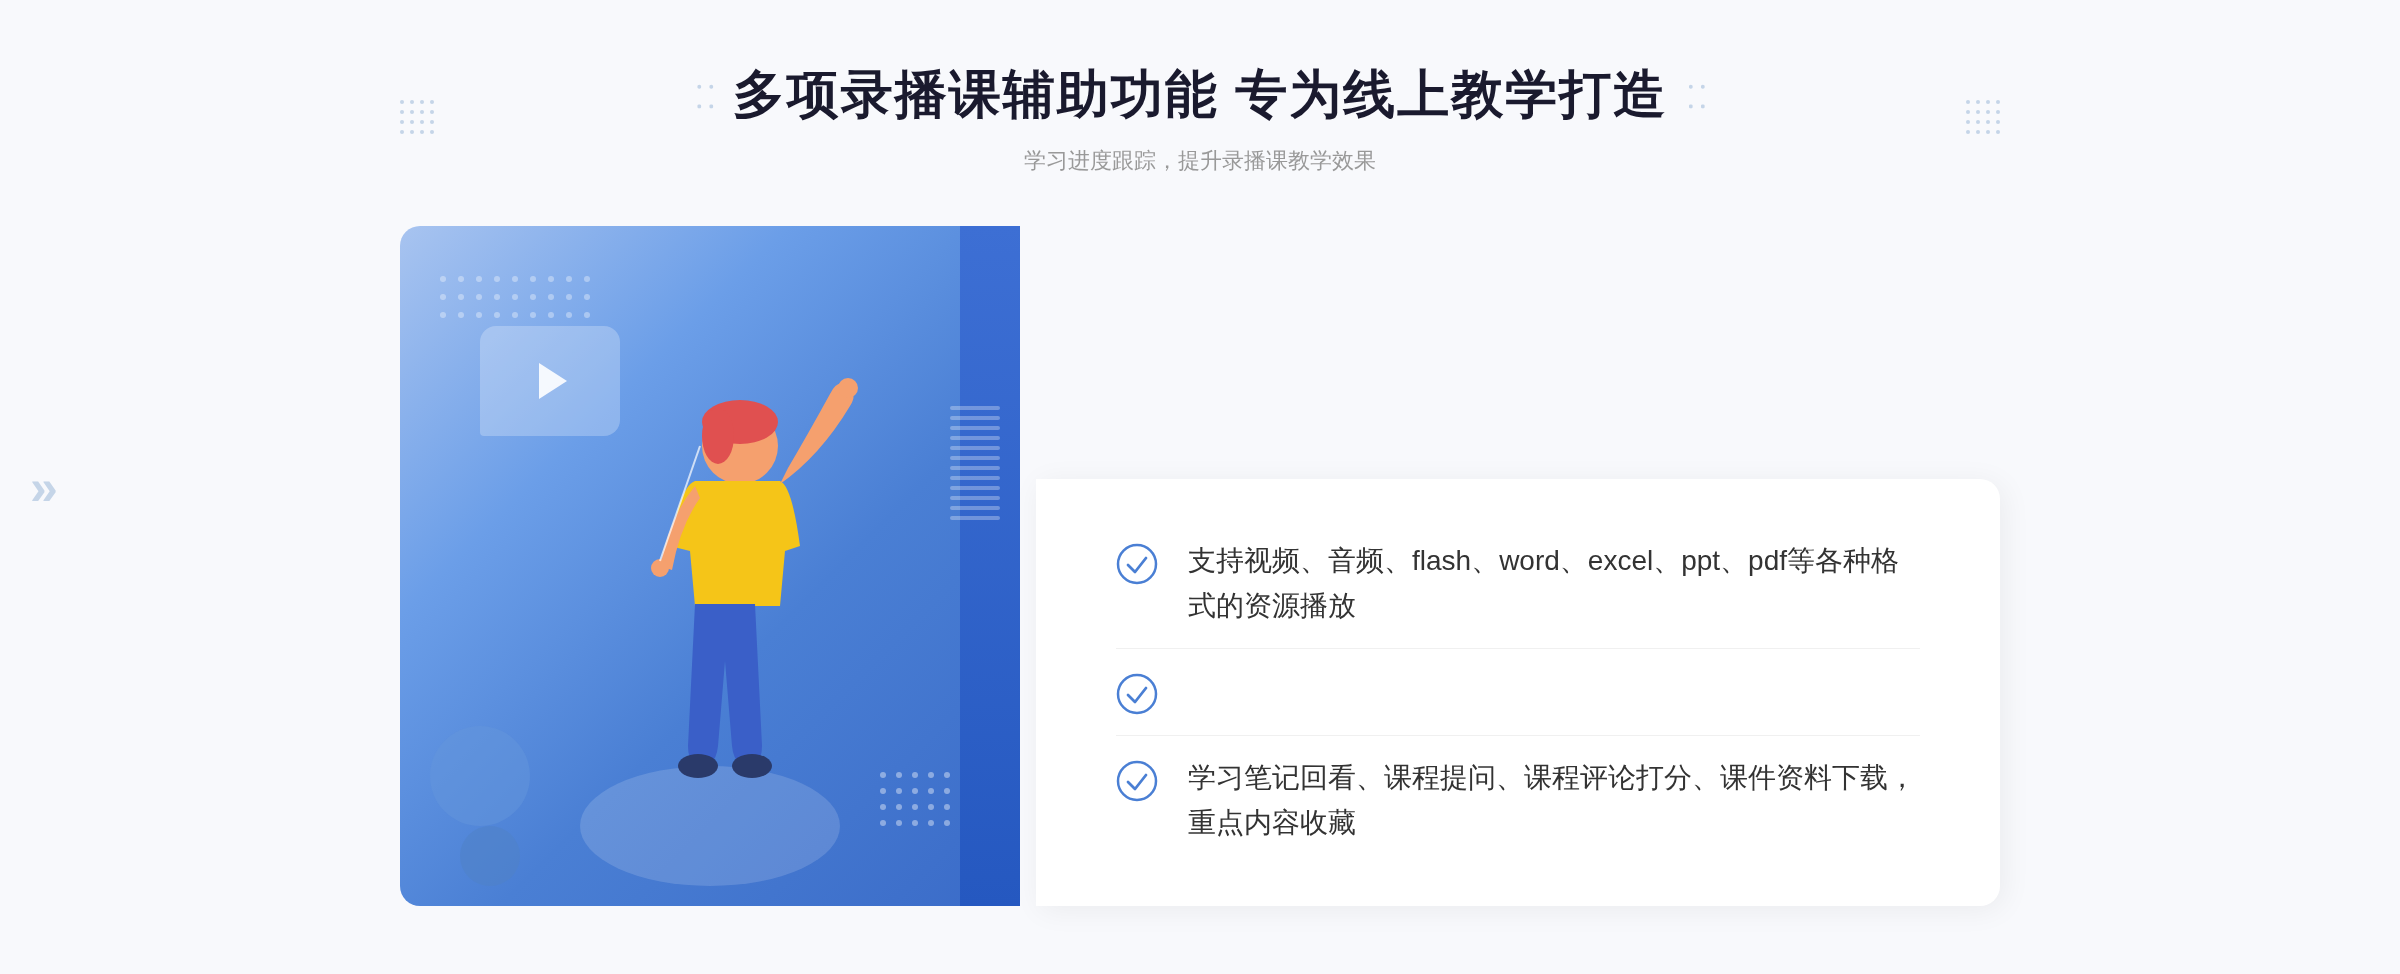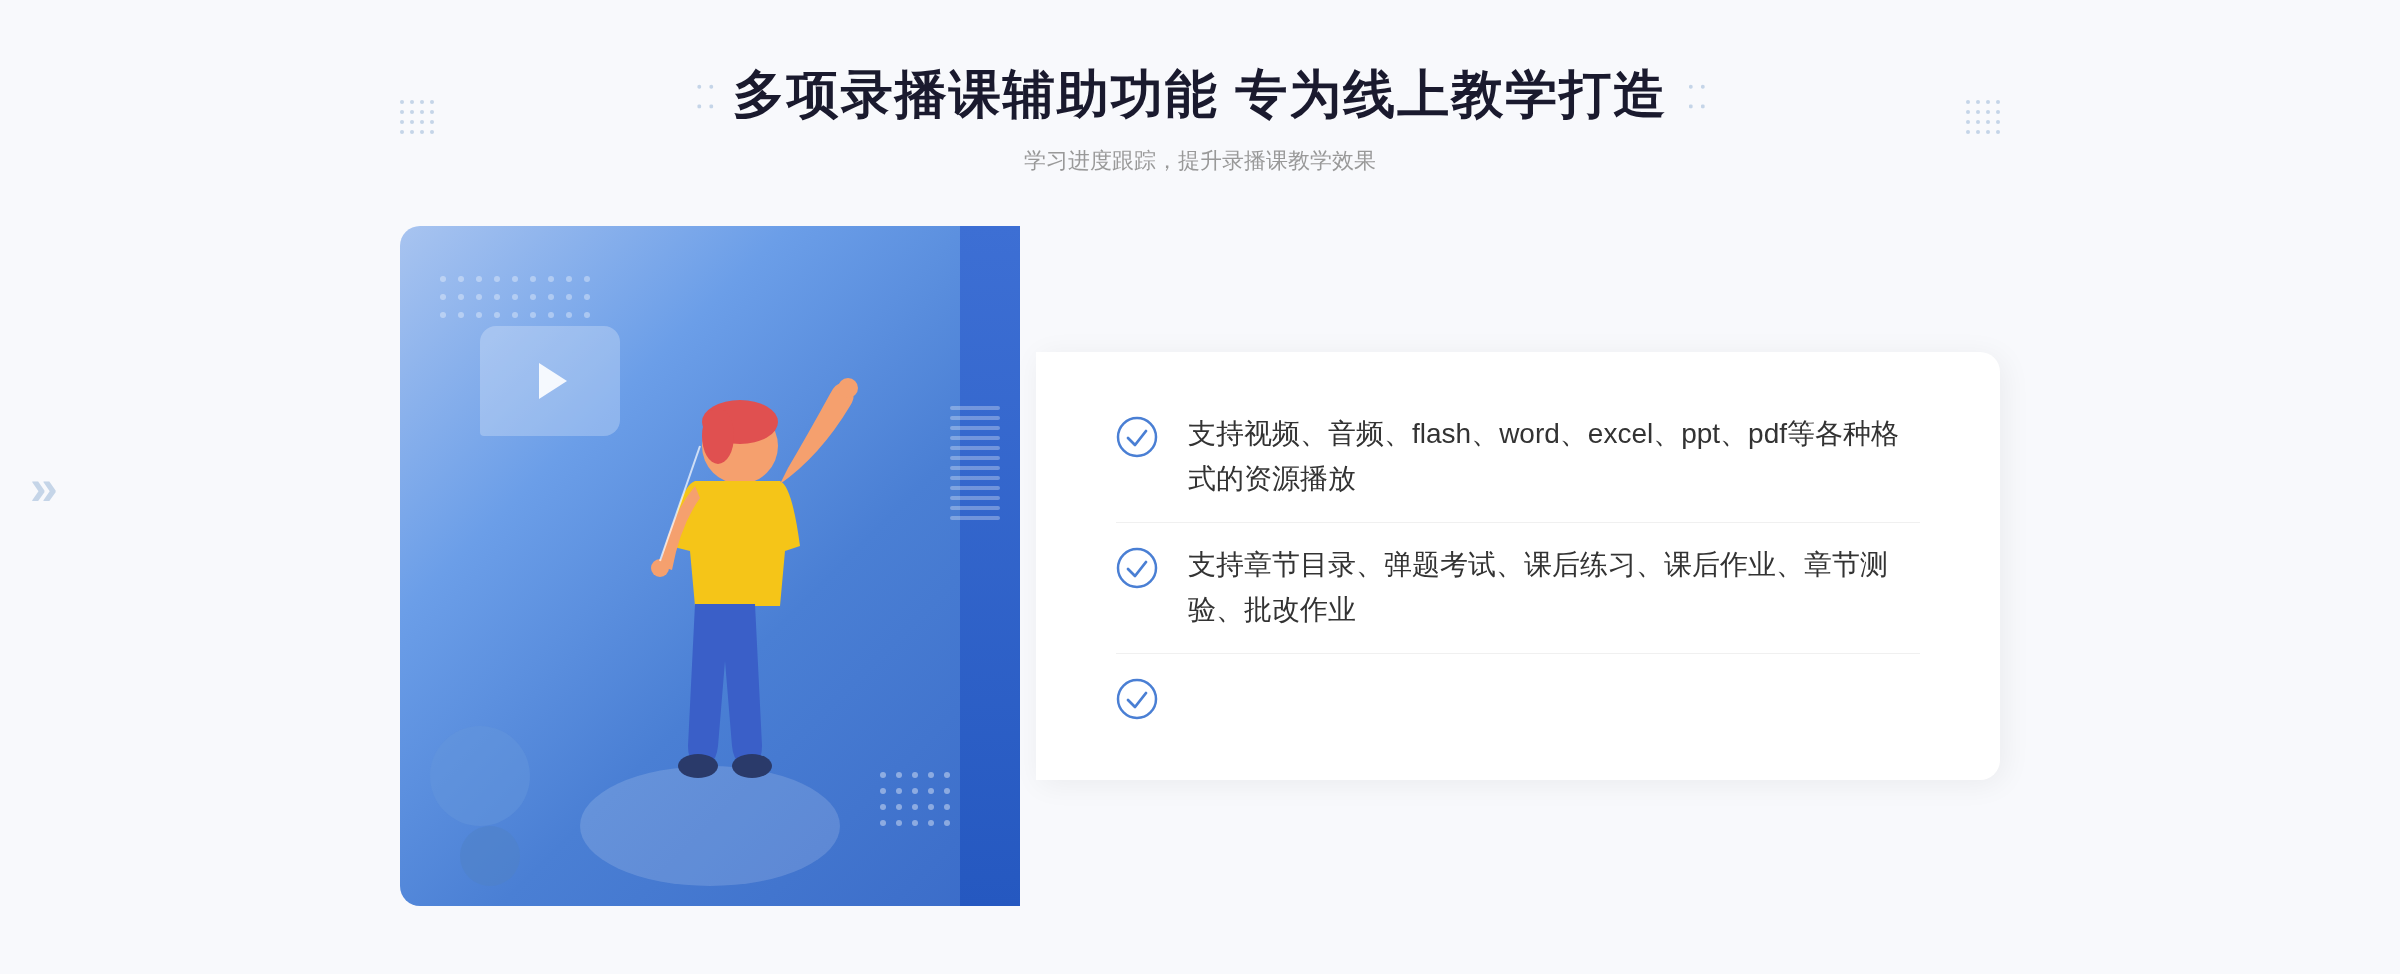--- a/index.html
+++ b/index.html
@@ -58,21 +58,21 @@
     .sub-title {
       font-size: 22px;
       color: #999;
       margin-top: 16px;
       font-weight: 400;
     }
 
     
     .content-area {
       display: flex;
-      align-items: center;
+      align-items: flex-end;
       margin-top: 50px;
       width: 1600px;
       position: relative;
       z-index: 2;
     }
 
     
     .illustration-panel {
       width: 620px;
       min-height: 680px;
@@ -428,28 +428,28 @@
           <polyline points="12,22 19,29 30,15" stroke="#4a7fd4" stroke-width="2.8" fill="none" stroke-linecap="round" stroke-linejoin="round"></polyline>
         </svg>
         <span class="feature-text">支持视频、音频、flash、word、excel、ppt、pdf等各种格式的资源播放</span>
       </div>
 
       <div class="feature-item">
         <svg class="check-icon" viewBox="0 0 42 42" xmlns="http://www.w3.org/2000/svg">
           <circle cx="21" cy="21" r="19" stroke="#4a7fd4" stroke-width="2.5" fill="none"></circle>
           <polyline points="12,22 19,29 30,15" stroke="#4a7fd4" stroke-width="2.8" fill="none" stroke-linecap="round" stroke-linejoin="round"></polyline>
         </svg>
-        <span class="feature-text">支持章节目录、弹题考试、课后练习、课后作业、章节测验、批改作业</span>
       </div>
 
       <div class="feature-item">
         <svg class="check-icon" viewBox="0 0 42 42" xmlns="http://www.w3.org/2000/svg">
           <circle cx="21" cy="21" r="19" stroke="#4a7fd4" stroke-width="2.5" fill="none"></circle>
           <polyline points="12,22 19,29 30,15" stroke="#4a7fd4" stroke-width="2.8" fill="none" stroke-linecap="round" stroke-linejoin="round"></polyline>
         </svg>
+        <span class="feature-text">学习笔记回看、课程提问、课程评论打分、课件资料下载，重点内容收藏</span>
       </div>
 
 
     </div>
 
   </div>
 
 </div>
 
 </body></html>

